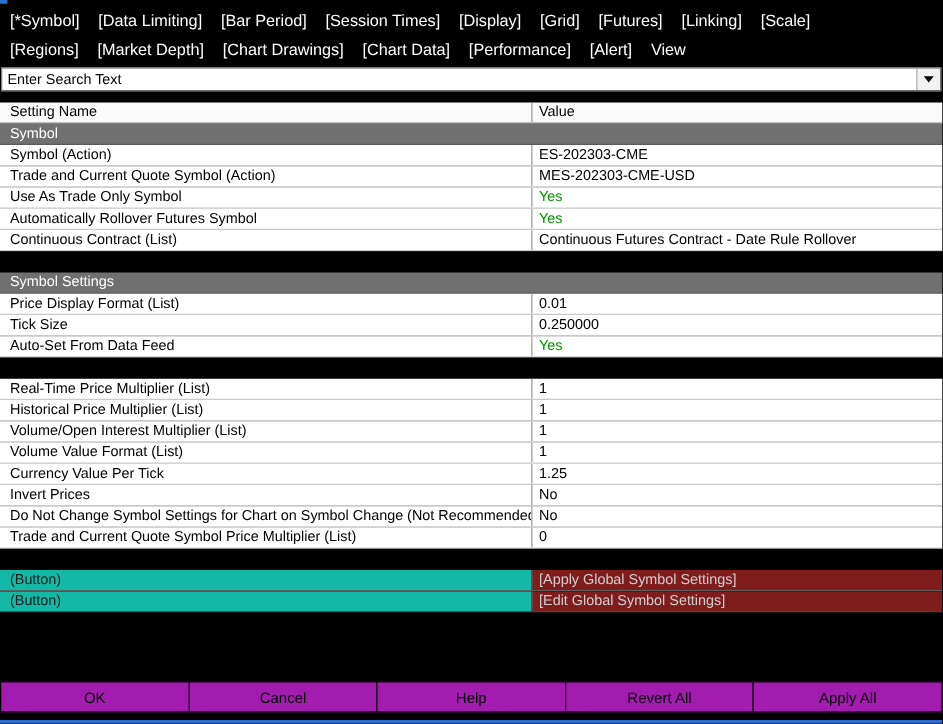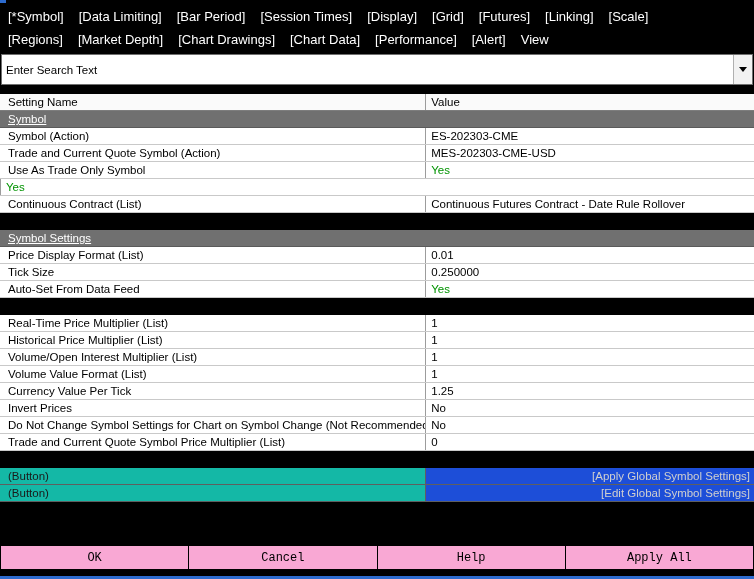--- a/index.html
+++ b/index.html
@@ -6,44 +6,44 @@
   html, body { width:754px; height:579px; }
   body { background:#000; font-family:"Liberation Sans", sans-serif; overflow:hidden; }
 
   .window { width:754px; height:579px; background:#000; display:flex; flex-direction:column; position:relative; border-bottom:3px solid #2d6bce; }
   .corner-accent { position:absolute; left:0; top:0; width:6px; height:3px; background:#2d6bce; }
 
   .menubar { padding:5px 0 1px 8px; }
   .menu-line { display:flex; gap:15px; height:23px; align-items:center; color:#ffffff; font-size:13px; }
   .menu-item { white-space:nowrap; cursor:default; }
 
-  .search-combo { margin:2px 1px 0 1px; height:31px; background:#ffffff; border:1px solid #6f6f6f; display:flex; }
+  .search-combo { margin:2px 1px 0 1px; height:19px; background:#ffffff; border:1px solid #6f6f6f; display:flex; }
   .search-input { flex:1; border:none; outline:none; font-size:11.5px; padding:0 4px; color:#000; background:#fff; font-family:inherit; }
   .combo-btn { width:19px; border-left:1px solid #b0b0b0; background:#f2f2f2; display:flex; align-items:center; justify-content:center; cursor:pointer; }
   .combo-arrow { width:0; height:0; border-left:4px solid transparent; border-right:4px solid transparent; border-top:5px solid #000; }
 
   .table { margin-top:9px; }
   .trow { display:flex; height:17px; font-size:11.5px; line-height:15px; overflow:hidden; }
   .cell-name { width:56.4%; padding:1px 4px 4px 8px; white-space:nowrap; overflow:hidden; }
   .cell-value { flex:1; padding:1px 4px 4px 5px; border-left:1px solid #9c9c9c; white-space:nowrap; overflow:hidden; }
 
   .trow.header { background:#fafafa; color:#000; border-bottom:1px solid #7d7d7d; }
   .trow.item { background:#ffffff; color:#000; border-bottom:1px solid #c9c9c9; }
   .trow.section { background:#707070; color:#ffffff; border-bottom:1px solid #5a5a5a; }
-  .trow.section .cell-name { width:100%;text-decoration:underline; }
+  .trow.section .cell-name { width:100%; }
   .trow.spacer { background:#000000; }
   .trow.buttonrow { border-bottom:1px solid #5f5f5f; }
   .trow.buttonrow .cell-name { background:#14b8a6; color:#1a1a1a; }
-  .trow.buttonrow .cell-value { background:#1d4ed8; color:#cfcfcf; border-left-color:#5f5f5f; cursor:pointer;text-align:right; }
+  .trow.buttonrow .cell-value { background:#7f1d1d; color:#cfcfcf; border-left-color:#5f5f5f; cursor:pointer; }
   .val-green { color:#009300; }
 
   .filler { flex:1; background:#000; }
 
   .button-bar { display:flex; height:25px; margin-bottom:6px; }
-  .footer-btn { flex:1; background:#f9a8d4; border:1px solid #000; border-right:none; font-size:12px; font-family:Liberation Mono, monospace; color:#000; cursor:pointer; }
+  .footer-btn { flex:1; background:#a21caf; border:1px solid #000; border-right:none; font-size:12px; font-family:Liberation Sans, sans-serif; color:#000; cursor:pointer; }
   .footer-btn:last-child { border-right:1px solid #000; }
 </style>
 </head>
 <body>
 
 <div class="window">
   <div class="corner-accent"></div>
 
   <div class="menubar">
     <div class="menu-line" id="menu-line-1">
@@ -89,20 +89,21 @@
       </div>
       <div class="trow item">
         <div class="cell-name">Trade and Current Quote Symbol (Action)</div>
         <div class="cell-value">MES-202303-CME-USD</div>
       </div>
       <div class="trow item">
         <div class="cell-name">Use As Trade Only Symbol</div>
         <div class="cell-value val-green">Yes</div>
       </div>
       <div class="trow item">
+        <div class="cell-name">Automatically Rollover Futures Symbol</div>
         <div class="cell-value val-green">Yes</div>
       </div>
       <div class="trow item">
         <div class="cell-name">Continuous Contract (List)</div>
         <div class="cell-value">Continuous Futures Contract - Date Rule Rollover</div>
       </div>
       <div class="trow spacer"></div>
       <div class="trow section">
         <div class="cell-name">Symbol Settings</div>
       </div>
@@ -161,15 +162,16 @@
         <div class="cell-value">[Edit Global Symbol Settings]</div>
       </div>
     </div>
 
   <div class="filler"></div>
 
   <div class="button-bar" id="button-bar">
       <button class="footer-btn">OK</button>
       <button class="footer-btn">Cancel</button>
       <button class="footer-btn">Help</button>
+      <button class="footer-btn">Revert All</button>
       <button class="footer-btn">Apply All</button>
     </div>
 </div>
 
 </body></html>

